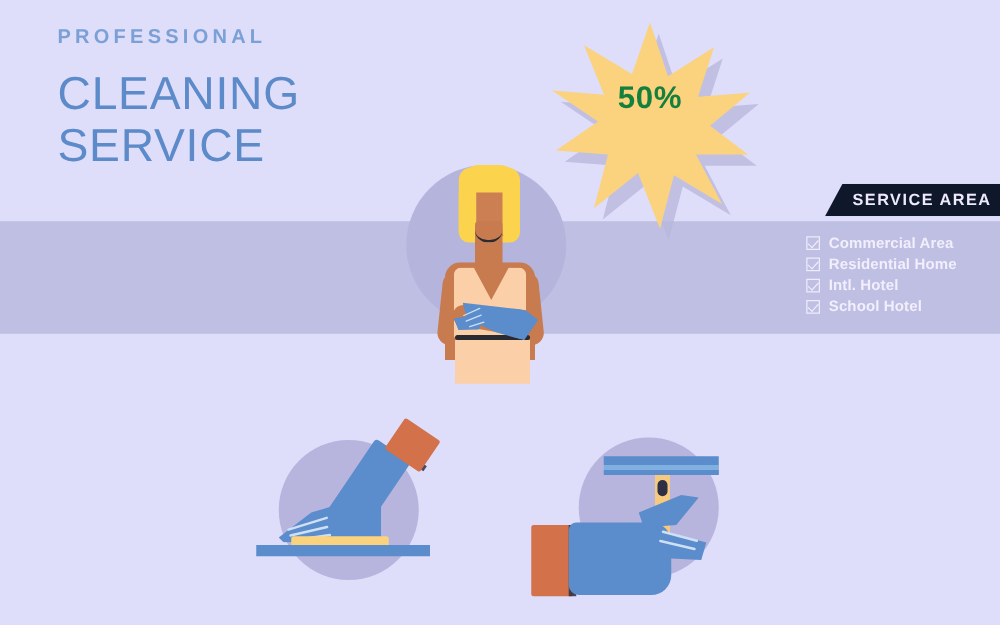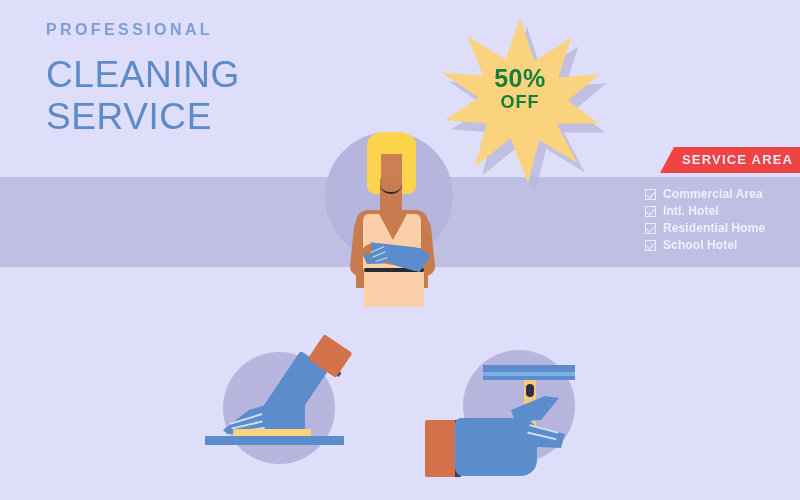--- a/index.html
+++ b/index.html
@@ -48,21 +48,21 @@
   .burst-text {
     position:absolute; left:0; top:48px; width:160px;
     text-align:center; z-index:2; color:#15803d; line-height:1.02;
   }
   .burst-text .big { font-size:25px; font-weight:700; letter-spacing:.5px; display:block; }
   .burst-text .small { font-size:18px; font-weight:700; letter-spacing:1px; display:block; margin-top:1px; }
 
   
   .sa-tab {
     position:absolute; left:660px; top:147px; width:140px; height:26px;
-    background:#ef4444;
+    background:#0f172a;
     clip-path:polygon(14px 0, 140px 0, 140px 26px, 0 26px);
     text-align:right;
   }
   .sa-tab span {
     position:absolute; left:22px; top:5px;
     font-size:13px; font-weight:700; letter-spacing:1.2px; color:#eceafb;
   }
   .sa-list { position:absolute; left:645px; top:186px; width:155px; }
   .sa-item { display:flex; align-items:center; height:16px; margin-bottom:1px; }
   .cbox {
@@ -177,39 +177,38 @@
     <div class="kicker">PROFESSIONAL</div>
     <div class="title1">CLEANING</div>
     <div class="title2">SERVICE</div>
   </div>
 
   <div class="badge-wrap">
     <div class="burst shadow"></div>
     <div class="burst main"></div>
     <div class="burst-text">
       <span class="big">50%</span>
-      <span class="small">OFF</span>
     </div>
   </div>
 
   <div class="sa-tab">
     <span>SERVICE AREA</span>
   </div>
   <div class="sa-list">
     <div class="sa-item">
       <span class="cbox"></span>
       <span class="lbl">Commercial Area</span>
     </div>
     <div class="sa-item">
       <span class="cbox"></span>
+      <span class="lbl">Residential Home</span>
+    </div>
+    <div class="sa-item">
+      <span class="cbox"></span>
       <span class="lbl">Intl. Hotel</span>
-    </div>
-    <div class="sa-item">
-      <span class="cbox"></span>
-      <span class="lbl">Residential Home</span>
     </div>
     <div class="sa-item">
       <span class="cbox"></span>
       <span class="lbl">School Hotel</span>
     </div>
   </div>
 
   <div class="woman-wrap">
     <div class="w-circle"></div>
     <div class="w-hair-back"></div>

